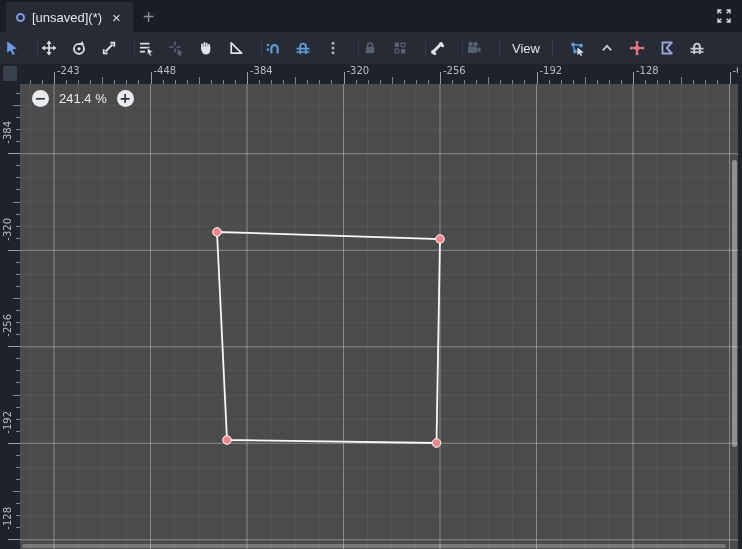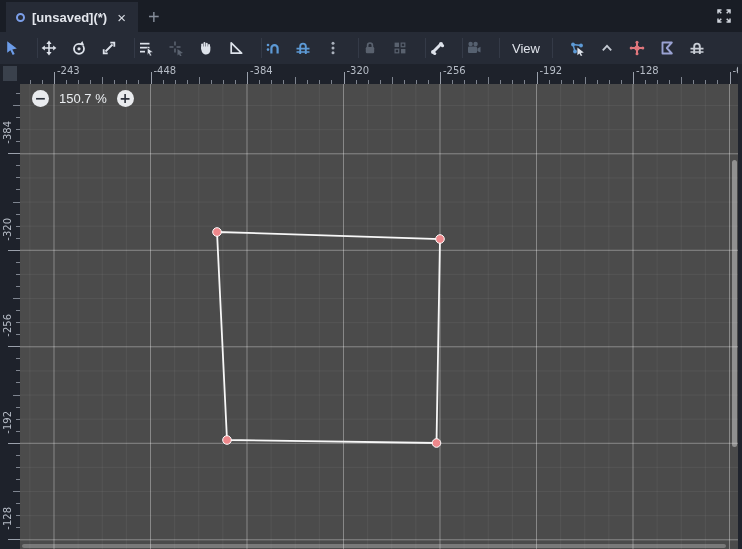--- a/index.html
+++ b/index.html
@@ -5,21 +5,21 @@
   * { margin:0; padding:0; box-sizing:border-box; }
   html,body { background:#14171d; }
   body { font-family:"Liberation Sans", sans-serif; }
   #app { position:relative; width:742px; height:549px; overflow:hidden; background:#191d25; }
 
   
   .tabbar { display:flex; align-items:stretch; height:32px; background:#191d25; padding-left:6px; }
   .tab { display:flex; align-items:center; padding:0 12px 0 10px; margin-top:2px; cursor:default; }
   .tab .tab-label { font-size:13px; color:#6e7581; }
   .tab.active { background:#262b36; }
-  .tab.active .tab-label { color:#e3e6ec;font-weight:bold; }
+  .tab.active .tab-label { color:#e3e6ec; }
   .scene-icon { width:9px; height:9px; border:2px solid #7b9ee8; border-radius:50%; margin-right:7px; flex:0 0 auto; }
   .tab-close { font-size:15px; color:#d7dbe2; margin-left:10px; line-height:1; }
   .newtab { display:flex; align-items:center; font-size:20px; color:#858c99; padding:0 10px; margin-top:2px; }
   .expand-btn { margin-left:auto; display:flex; align-items:center; padding-right:10px; }
 
   
   .toolbar { display:flex; align-items:center; height:32px; background:#262b36; padding-left:4px; }
   .tb { width:30px; height:30px; display:flex; align-items:center; background:transparent; border:none; flex:0 0 auto; }
   .tb svg { display:block; }
   .tb.view { width:auto; padding:0 9px; font-size:13px; color:#dfe3ea; font-family:"Liberation Sans",sans-serif; }
@@ -357,21 +357,21 @@
         <span class="rlabel" style="top: 37.3px;">-384</span>
         <span class="rlabel" style="top: 133.8px;">-320</span>
         <span class="rlabel" style="top: 230.3px;">-256</span>
         <span class="rlabel" style="top: 326.8px;">-192</span>
         <span class="rlabel" style="top: 423.3px;">-128</span>
       </div>
 
     <div class="canvas" style="background: linear-gradient(to right, rgba(255, 255, 255, 0.3) 0px, rgba(255, 255, 255, 0.3) 1px, transparent 1px) 33.5px 0px / 96.5px 100% repeat, linear-gradient(rgba(255, 255, 255, 0.3) 0px, rgba(255, 255, 255, 0.3) 1px, transparent 1px) 0px 69.3px / 100% 96.5px repeat, linear-gradient(to right, rgba(255, 255, 255, 0.05) 0px, rgba(255, 255, 255, 0.05) 1px, transparent 1px) 9.375px 0px / 24.125px 100% repeat, linear-gradient(rgba(255, 255, 255, 0.05) 0px, rgba(255, 255, 255, 0.05) 1px, transparent 1px) 0px 21.05px / 100% 24.125px repeat, rgb(75, 75, 75);">
       <div class="zoomctl">
         <button class="zoombtn">−</button>
-        <span class="zoomlabel">150.7 %</span>
+        <span class="zoomlabel">241.4 %</span>
         <button class="zoombtn">+</button>
       </div>
       <svg class="poly-layer">
           <polygon points="197,148 420,155 416.5,359 207,356" fill="none" stroke="#f7f7f7" stroke-width="1.8"></polygon>
           <circle cx="197" cy="148" r="4.3" fill="#ee878b" stroke="#ffffff" stroke-width="1"></circle>
           <circle cx="420" cy="155" r="4.3" fill="#ee878b" stroke="#ffffff" stroke-width="1"></circle>
           <circle cx="416.5" cy="359" r="4.3" fill="#ee878b" stroke="#ffffff" stroke-width="1"></circle>
           <circle cx="207" cy="356" r="4.3" fill="#ee878b" stroke="#ffffff" stroke-width="1"></circle>
         </svg>
       <div class="vthumb" style="right: 1px; top: 76px; height: 287px;"></div>

